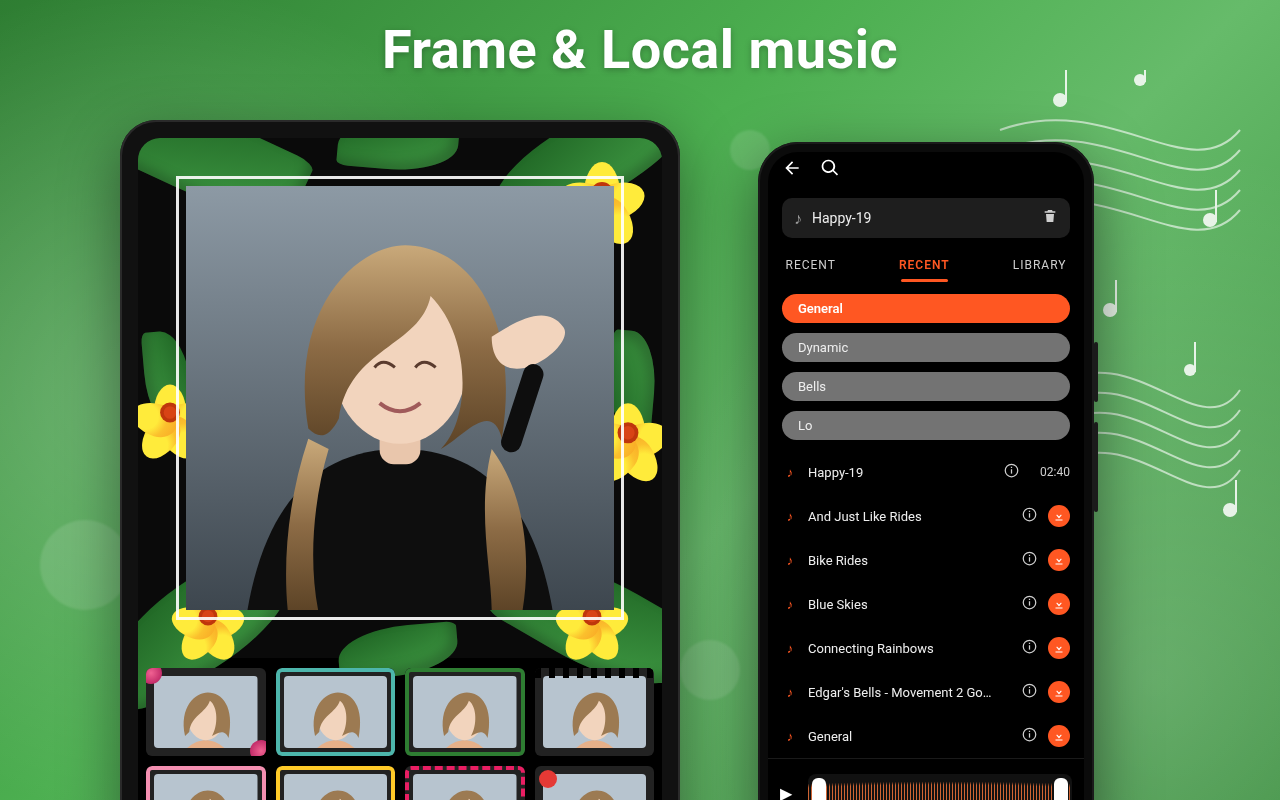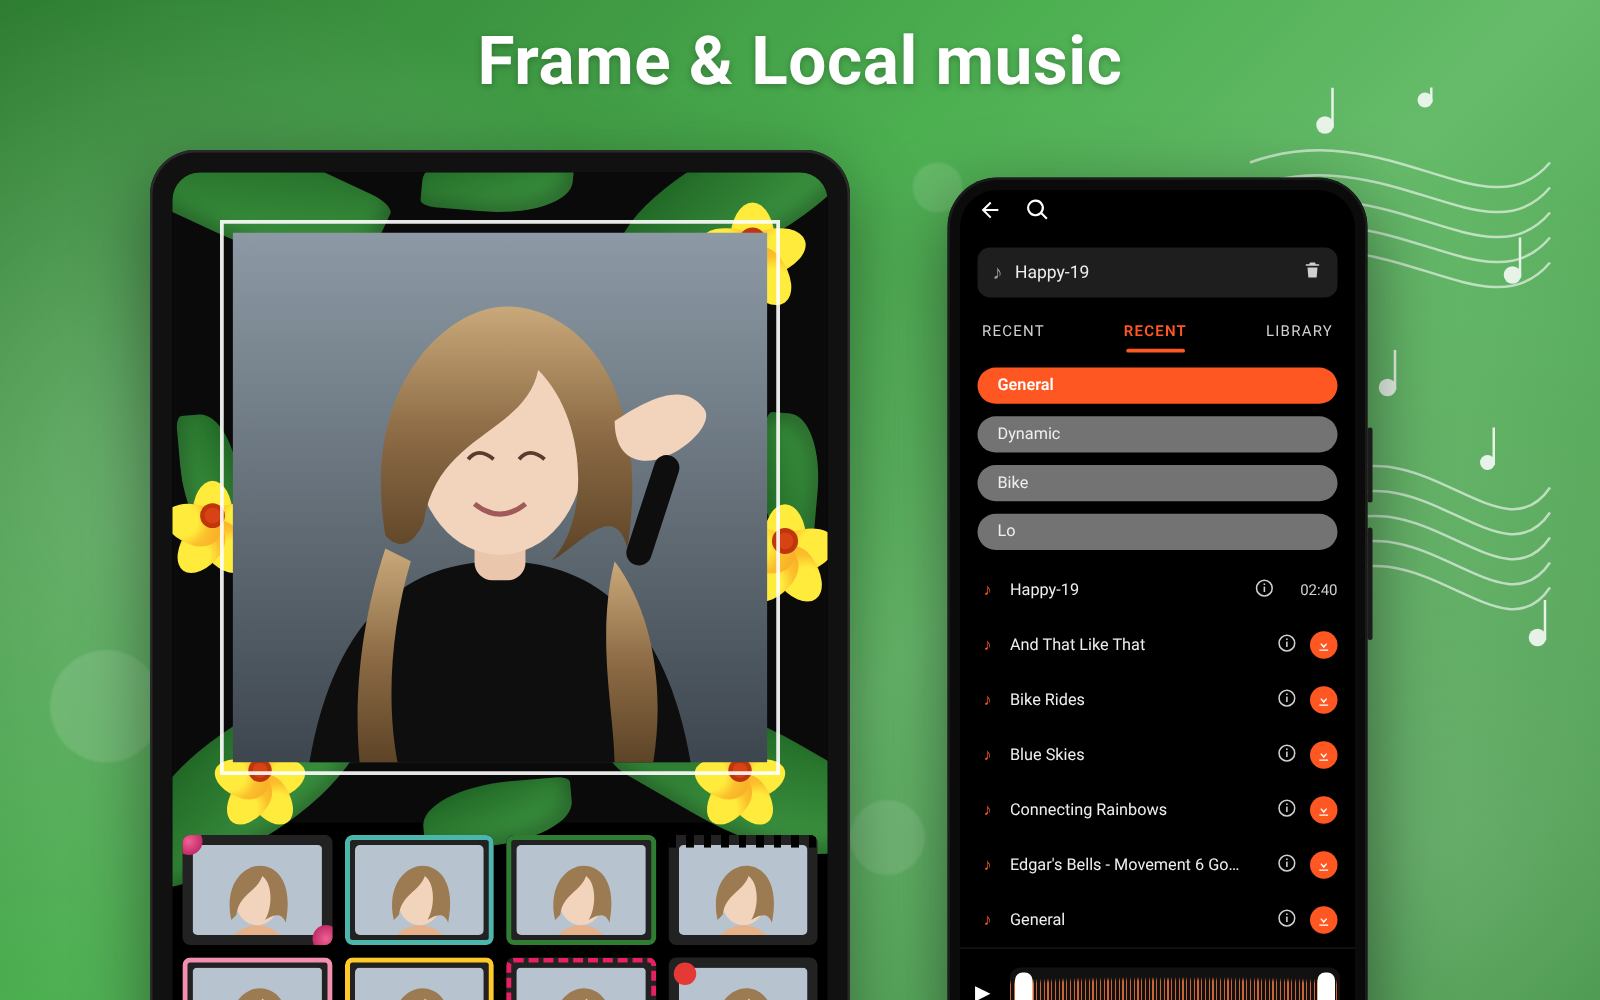--- a/index.html
+++ b/index.html
@@ -357,37 +357,37 @@
       </div>
 
       <div class="tabs" id="tabs">
           <div class="tab">RECENT</div>
           <div class="tab active">RECENT</div>
           <div class="tab">LIBRARY</div>
         </div>
       <div class="chips" id="chips">
           <div class="chip active">General</div>
           <div class="chip">Dynamic</div>
-          <div class="chip">Bike</div>
+          <div class="chip">Bells</div>
           <div class="chip">Lo</div>
         </div>
       <div class="list" id="tracklist">
           <div class="row">
             <span class="ri">♪</span>
             <span class="rtitle">Happy-19</span>
             <span class="info"><svg width="15" height="15" viewBox="0 0 24 24">
                 <circle cx="12" cy="12" r="10" fill="none" stroke="#cfcfcf" stroke-width="2"></circle>
                 <rect x="11" y="10" width="2" height="7" fill="#cfcfcf"></rect>
                 <rect x="11" y="6" width="2" height="2" fill="#cfcfcf"></rect>
               </svg></span>
             <span class="dur">02:40</span>
           </div>
           <div class="row">
             <span class="ri">♪</span>
-            <span class="rtitle">And That Like That</span>
+            <span class="rtitle">And Just Like Rides</span>
             <span class="info"><svg width="15" height="15" viewBox="0 0 24 24">
                 <circle cx="12" cy="12" r="10" fill="none" stroke="#cfcfcf" stroke-width="2"></circle>
                 <rect x="11" y="10" width="2" height="7" fill="#cfcfcf"></rect>
                 <rect x="11" y="6" width="2" height="2" fill="#cfcfcf"></rect>
               </svg></span>
             <span class="dl">
               <svg width="12" height="12" viewBox="0 0 24 24">
                 <path fill="#fff" d="M12 3v10l4-4 1.4 1.4L12 17 6.6 10.4 8 9l4 4V3zM5 19h14v2H5z"></path>
               </svg>
             </span>
@@ -429,21 +429,21 @@
                 <rect x="11" y="6" width="2" height="2" fill="#cfcfcf"></rect>
               </svg></span>
             <span class="dl">
               <svg width="12" height="12" viewBox="0 0 24 24">
                 <path fill="#fff" d="M12 3v10l4-4 1.4 1.4L12 17 6.6 10.4 8 9l4 4V3zM5 19h14v2H5z"></path>
               </svg>
             </span>
           </div>
           <div class="row">
             <span class="ri">♪</span>
-            <span class="rtitle">Edgar's Bells - Movement 6 Go…</span>
+            <span class="rtitle">Edgar's Bells - Movement 2 Go…</span>
             <span class="info"><svg width="15" height="15" viewBox="0 0 24 24">
                 <circle cx="12" cy="12" r="10" fill="none" stroke="#cfcfcf" stroke-width="2"></circle>
                 <rect x="11" y="10" width="2" height="7" fill="#cfcfcf"></rect>
                 <rect x="11" y="6" width="2" height="2" fill="#cfcfcf"></rect>
               </svg></span>
             <span class="dl">
               <svg width="12" height="12" viewBox="0 0 24 24">
                 <path fill="#fff" d="M12 3v10l4-4 1.4 1.4L12 17 6.6 10.4 8 9l4 4V3zM5 19h14v2H5z"></path>
               </svg>
             </span>

